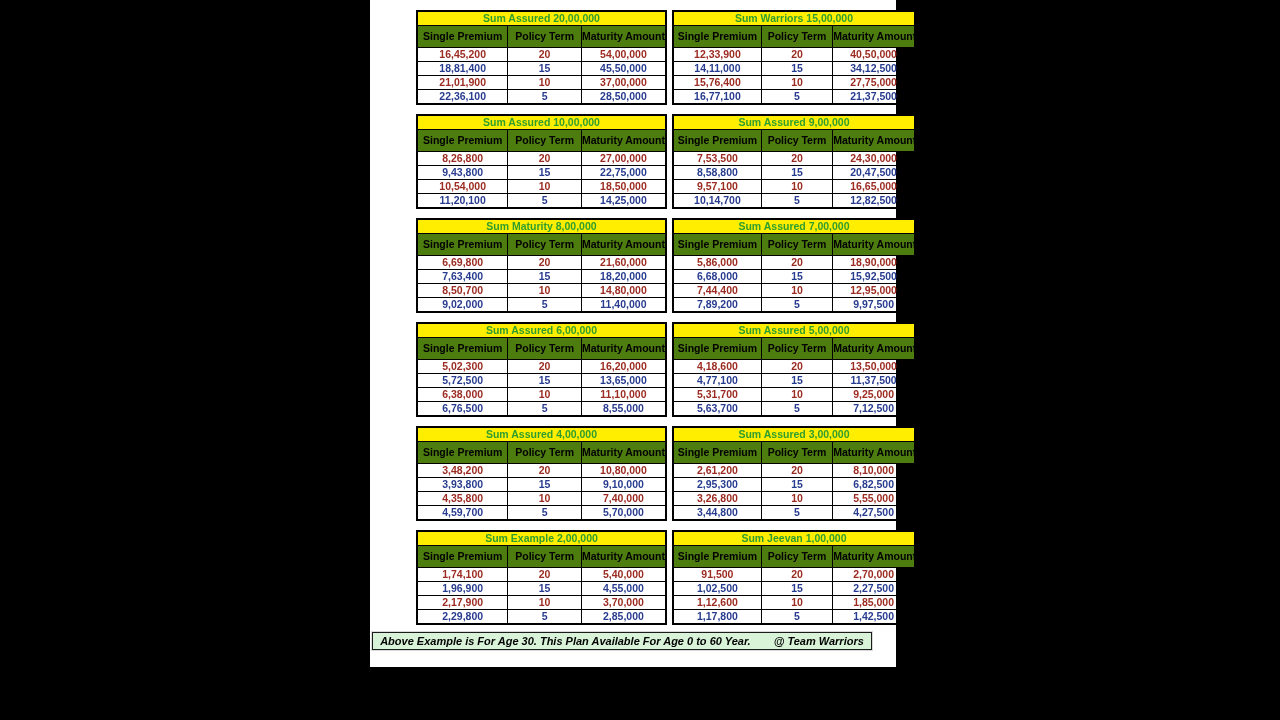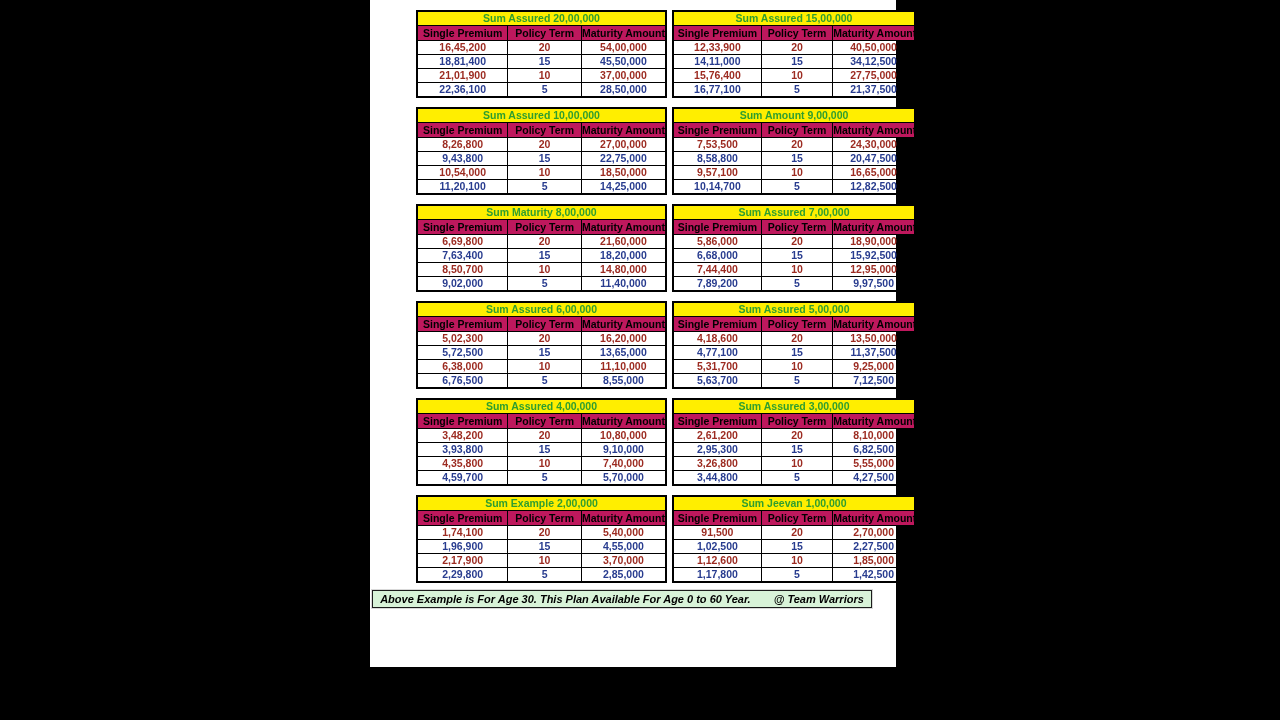--- a/index.html
+++ b/index.html
@@ -49,21 +49,21 @@
     height: 14px;
     line-height: 13px;
     overflow: hidden;
     white-space: nowrap;
   }
   th.sa-header {
     background: var(--table-header-bg, #ffee00);
     color: var(--table-header-text, #2f9e2f);
     height: 14px;
   }
-  tr.col-row th { color: #000; height: 15px; font-size: 10.5px; background: #be185d; }
+  tr.col-row th { color: #000; height: 22px; font-size: 10.5px; background: #4d7c0f; }
   col.c1 { width: 36.5%; }
   col.c2 { width: 29.5%; }
   col.c3 { width: 34%; }
   tbody tr.data-row:nth-child(odd)  td { color: var(--row-color-a, #9c2b21); }
   tbody tr.data-row:nth-child(even) td { color: var(--row-color-b, #283c8f); }
 </style>
 </head>
 <body>
 
 <div class="stage">
@@ -112,21 +112,21 @@
   </table>
 
   <table class="sa-table">
     <colgroup>
             <col class="c1">
             <col class="c2">
             <col class="c3">
           </colgroup>
     <thead>
       <tr>
-        <th class="sa-header" colspan="3">Sum Assured 15,00,000</th>
+        <th class="sa-header" colspan="3">Sum Warriors 15,00,000</th>
       </tr>
       <tr class="col-row">
         <th class="col-h">Single Premium</th>
         <th class="col-h">Policy Term</th>
         <th class="col-h">Maturity Amount</th>
       </tr>
     </thead>
     <tbody>
       <tr class="data-row">
         <td>12,33,900</td>
@@ -192,21 +192,21 @@
   </table>
 
   <table class="sa-table">
     <colgroup>
             <col class="c1">
             <col class="c2">
             <col class="c3">
           </colgroup>
     <thead>
       <tr>
-        <th class="sa-header" colspan="3">Sum Amount 9,00,000</th>
+        <th class="sa-header" colspan="3">Sum Assured 9,00,000</th>
       </tr>
       <tr class="col-row">
         <th class="col-h">Single Premium</th>
         <th class="col-h">Policy Term</th>
         <th class="col-h">Maturity Amount</th>
       </tr>
     </thead>
     <tbody>
       <tr class="data-row">
         <td>7,53,500</td>

